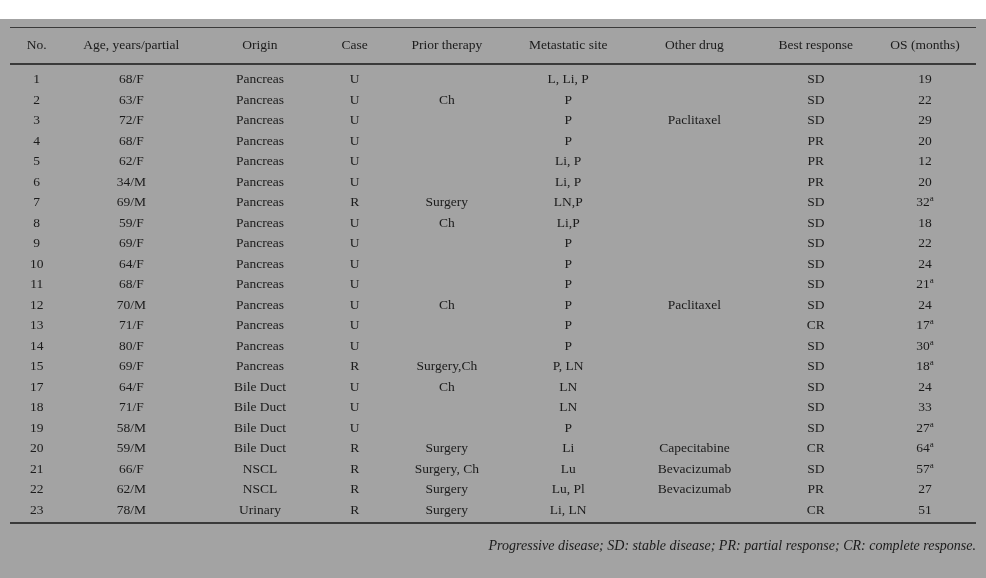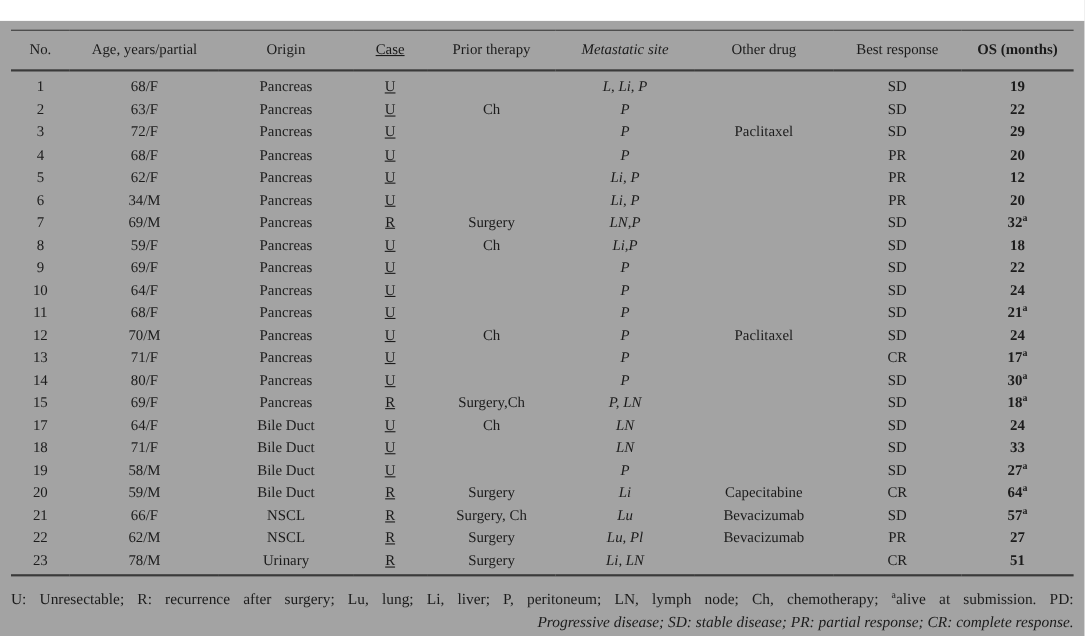--- a/index.html
+++ b/index.html
@@ -33,26 +33,26 @@
     line-height: 15.5px;
     padding: 2.5px 0;
     text-align: center;
     white-space: nowrap;
   }
   tbody tr:first-child td { padding-top: 6px; }
   tbody tr:last-child td { padding-bottom: 5px; }
   .col-no { width: 5.5%; }
   .col-age_gender { width: 14%; }
   .col-origin { width: 12.5%; }
-  .col-case { width: 7%; text-decoration: underline; }
+  .col-case { width: 7%; }
   .col-prior_therapy { width: 12%; }
-  .col-metastatic_site { width: 13%; font-style: italic; }
+  .col-metastatic_site { width: 13%; }
   .col-other_drug { width: 13%; }
   .col-best_response { width: 12%; }
-  .col-os { width: 10.5%; font-weight: bold; }
+  .col-os { width: 10.5%; }
   sup {
     font-size: 9px;
     line-height: 0;
     vertical-align: super;
   }
   .footnote {
     margin-top: 11px;
     font-size: 14px;
     line-height: 21px;
   }
@@ -319,16 +319,15 @@
           <td class="col-case">R</td>
           <td class="col-prior_therapy">Surgery</td>
           <td class="col-metastatic_site">Li, LN</td>
           <td class="col-other_drug"></td>
           <td class="col-best_response">CR</td>
           <td class="col-os"><span>51</span><sup></sup></td>
         </tr>
       </tbody>
   </table>
   <div class="footnote">
-    <div class="footnote-line-1"><span>U: Unresectable; R: recurrence after surgery; Lu, lung; Li, liver; P, peritoneum; LN, lymph node; Ch, chemotherapy; </span><sup>a</sup><span>alive at submission. PD:</span></div>
     <div class="footnote-line-2">Progressive disease; SD: stable disease; PR: partial response; CR: complete response.</div>
   </div>
 </div>
 
 </body></html>

